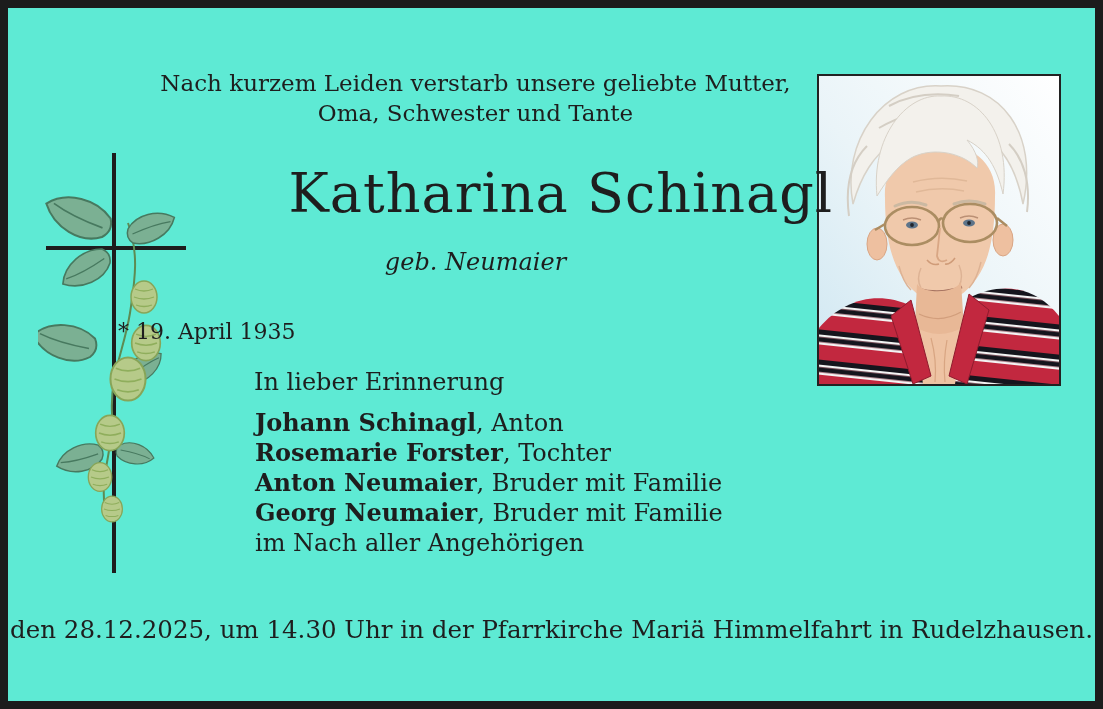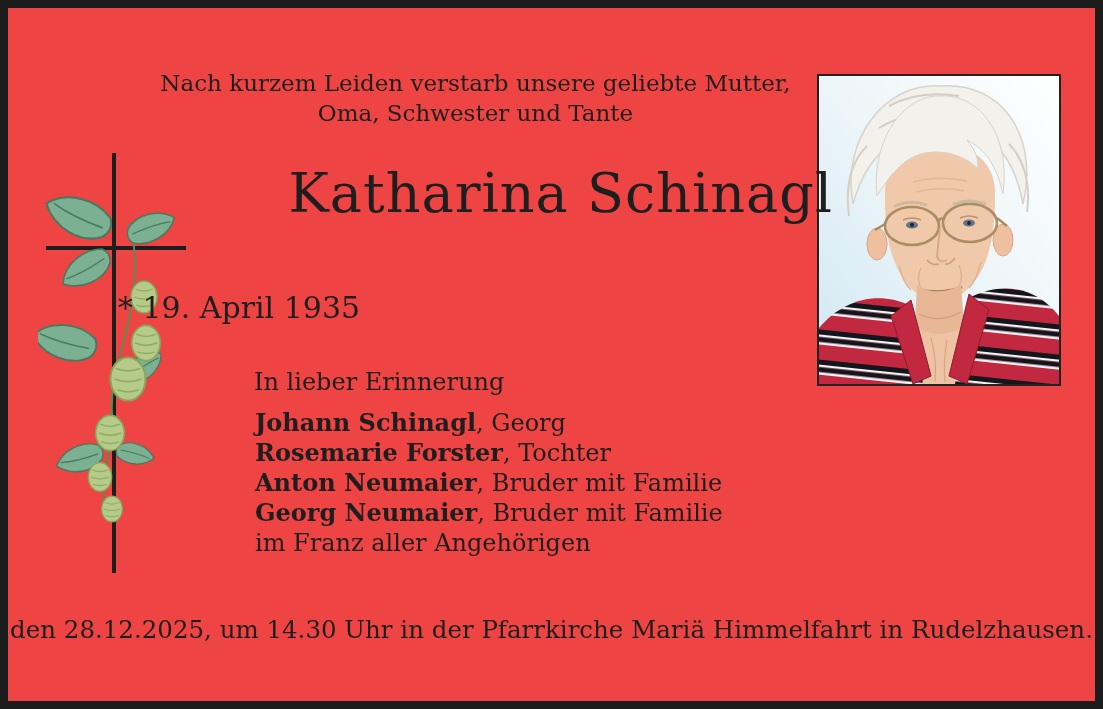--- a/index.html
+++ b/index.html
@@ -1,31 +1,31 @@
 <!DOCTYPE html>
 <html><head>
 <meta charset="utf-8">
 <style>
   html,body{margin:0;padding:0;background:#e9e9e9;}
   .frame{
     position:relative;
     width:1103px;height:709px;
     box-sizing:border-box;
-    background:#ef4444;
+    background:#5eead4;
     border:8px solid #1c1c1c;
     overflow:hidden;
     font-family:"DejaVu Serif","Liberation Serif",serif;
     color:#1e1e1e;
   }
   .abs{position:absolute;}
   .center-col{left:110px;width:715px;text-align:center;}
   .intro{top:60px;font-size:23px;line-height:30px;}
   .name{top:154px;font-size:54px;font-weight:normal;letter-spacing:1px;text-align:right;}
   .maiden{top:240px;font-size:24px;font-style:italic;}
-  .dates{top:282px;font-size:30px;display:flex;justify-content:space-between;gap:76px;}
+  .dates{top:311px;font-size:22px;display:flex;justify-content:space-between;gap:76px;}
   .memory{left:246px;top:360px;font-size:24px;}
   .mourners{left:247px;top:400px;font-size:24px;line-height:30px;}
   .mourner-name{font-weight:bold;}
   .service{left:0;width:1087px;top:606px;text-align:center;font-size:24.5px;line-height:31px;}
   .photo{
     left:809px;top:66px;width:240px;height:308px;
     border:2px solid #222;box-sizing:content-box;
   }
   .vine{left:30px;top:137px;width:156px;height:446px;}
 </style>
@@ -133,40 +133,41 @@
     <path d="M150,218 L130,300 L148,308 L170,234 Z" fill="#c2283f" stroke="#8f1b2e" stroke-width="1"></path>
   </svg>
 
   <div class="abs center-col intro">
     <div>Nach kurzem Leiden verstarb unsere geliebte Mutter,</div>
     <div>Oma, Schwester und Tante</div>
   </div>
 
   <div class="abs center-col name">Katharina Schinagl</div>
 
+  <div class="abs center-col maiden">geb. Neumaier</div>
 
   <div class="abs center-col dates">
     <span>* 19. April 1935</span>
   </div>
 
   <div class="abs memory">In lieber Erinnerung</div>
 
   <div class="abs mourners">
     <div>
-      <span class="mourner-name">Johann Schinagl</span><span>, Georg</span>
+      <span class="mourner-name">Johann Schinagl</span><span>, Anton</span>
     </div>
     <div>
       <span class="mourner-name">Rosemarie Forster</span><span>, Tochter</span>
     </div>
     <div>
       <span class="mourner-name">Anton Neumaier</span><span>, Bruder mit Familie</span>
     </div>
     <div>
       <span class="mourner-name">Georg Neumaier</span><span>, Bruder mit Familie</span>
     </div>
-    <div>im Franz aller Angehörigen</div>
+    <div>im Nach aller Angehörigen</div>
   </div>
 
   <div class="abs service">
     <div>den 28.12.2025, um 14.30 Uhr in der Pfarrkirche Mariä Himmelfahrt in Rudelzhausen.</div>
   </div>
 
 </div>
 
 </body></html>

